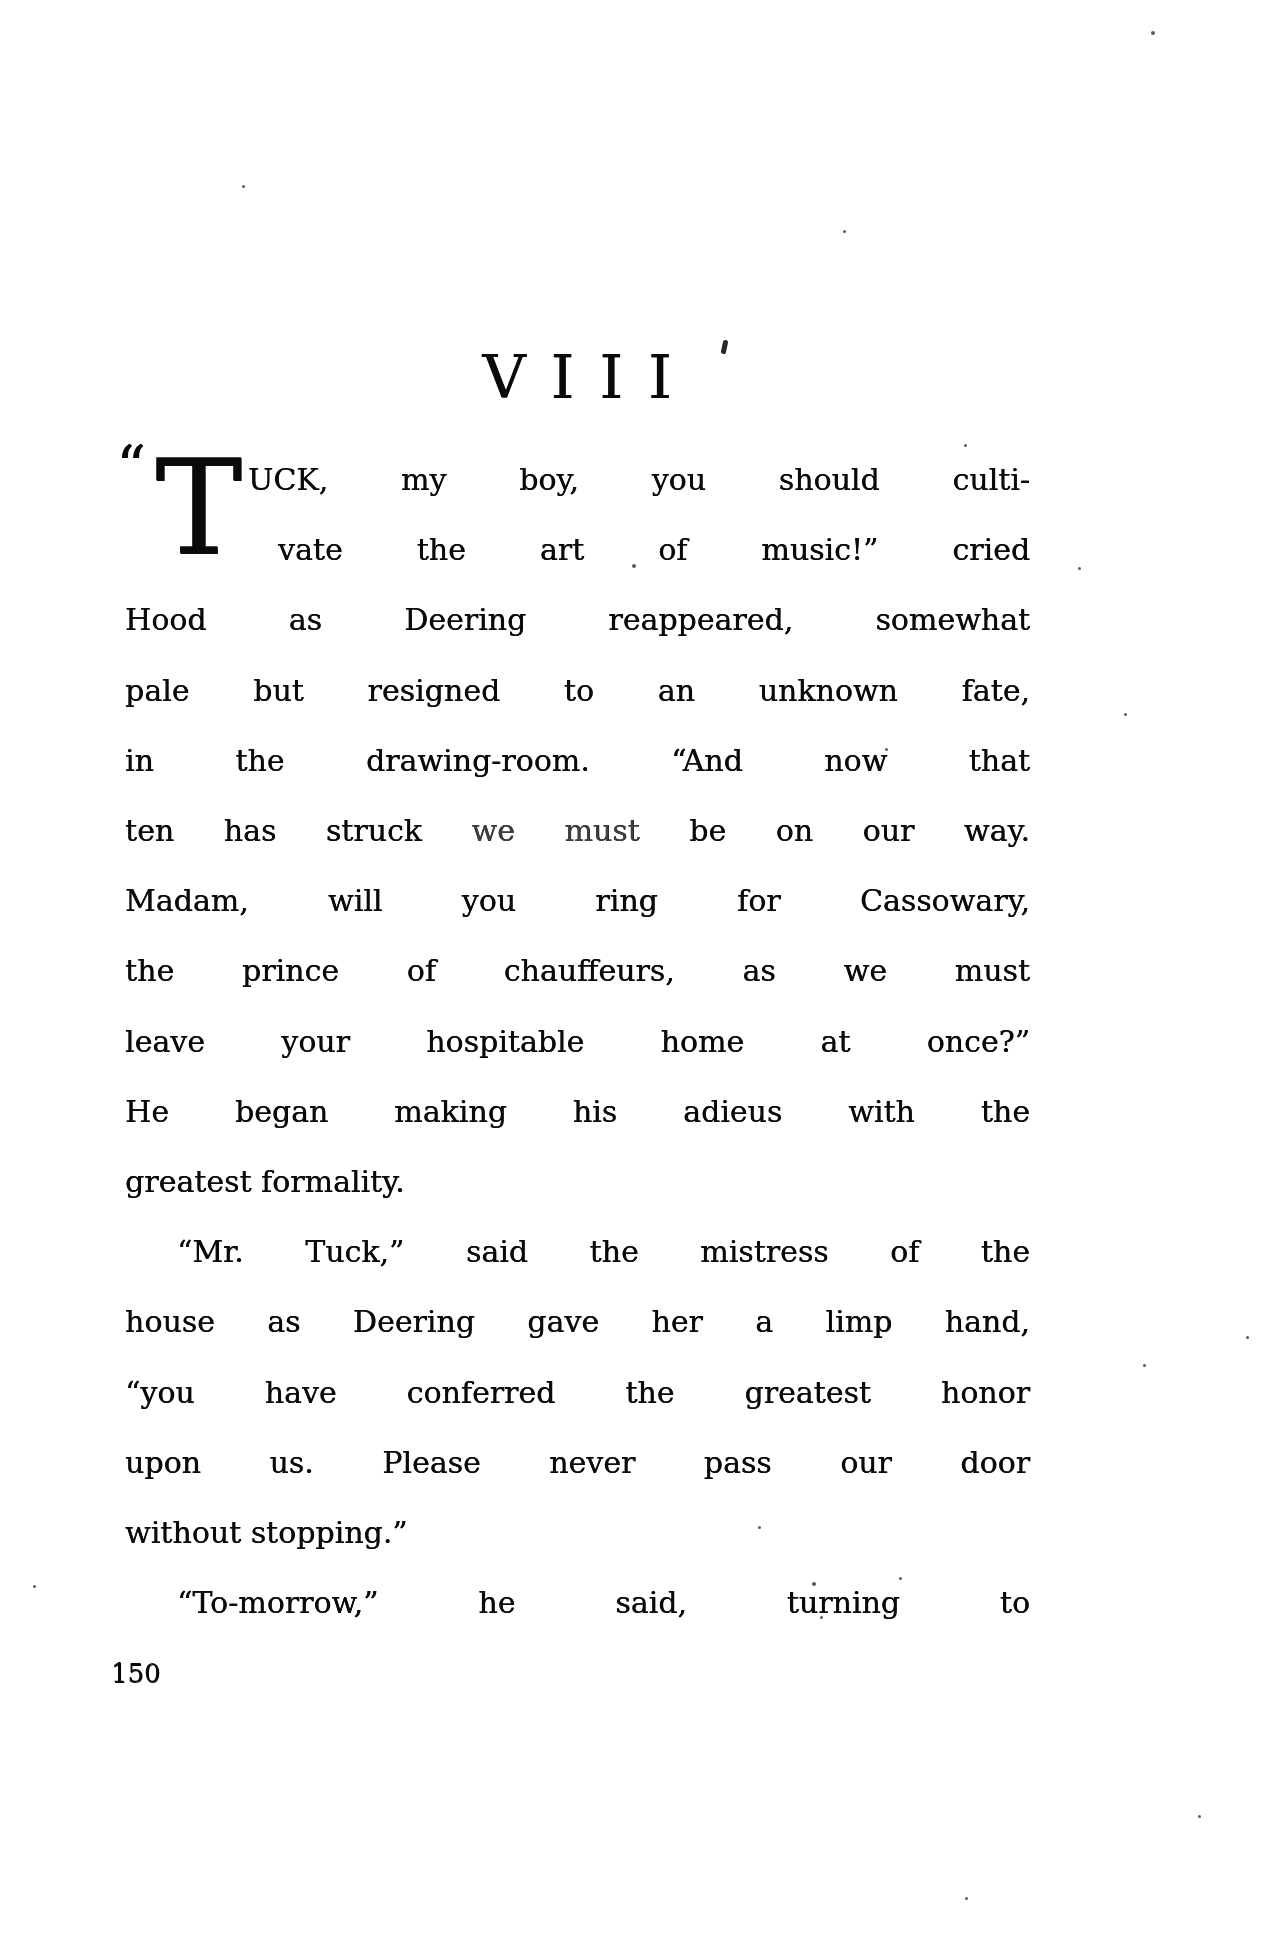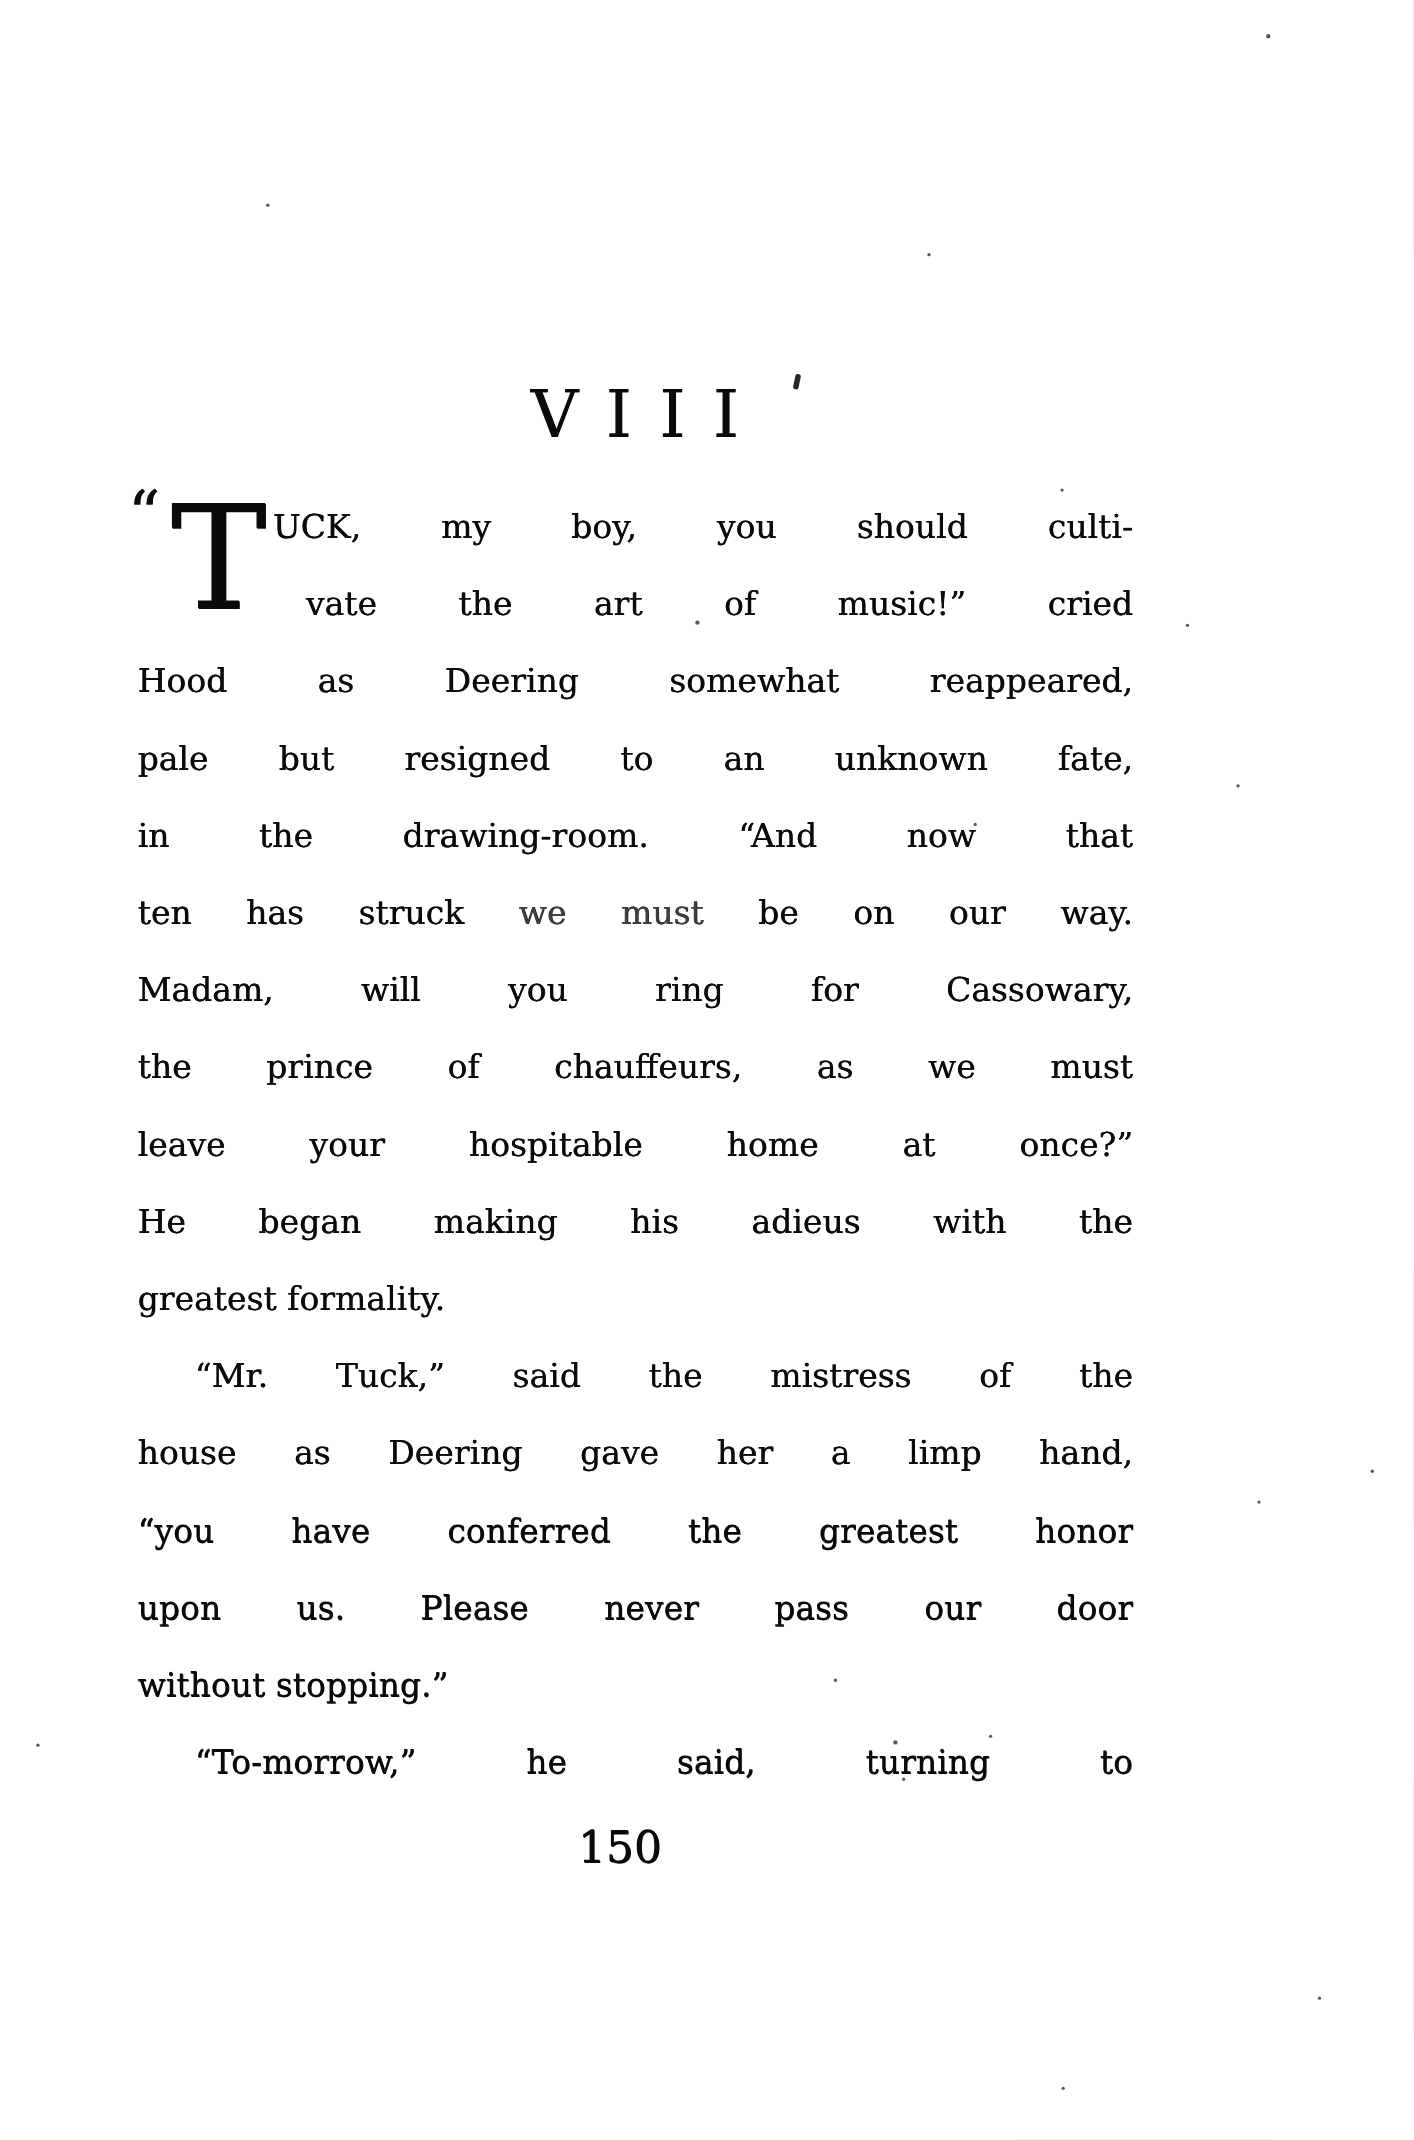--- a/index.html
+++ b/index.html
@@ -46,22 +46,22 @@
     text-shadow:0.35px 0.35px 0 #0a0a0a;
   }
   .line.justified{display:flex;justify-content:space-between;}
   .line.opener-1{padding-left:123px;}
   .line.opener-2{padding-left:153px;}
   .line.paragraph-start{padding-left:52px;align-items:flex-end;}
   .line .faded{color:#3f3f3f;filter:blur(0.7px);}
   
   .page-number{
     position:absolute;left:111px;top:1660px;width:905px;
-    text-align:center;
-    font-size:40px;line-height:1;
+    text-align:left;
+    font-size:26px;line-height:1;
     text-shadow:0.5px 0.5px 0 #0a0a0a;
   }
   
   .speck{position:absolute;background:#222;border-radius:50%;opacity:.75;}
   .artifact-mark{
     position:absolute;left:722px;top:340px;width:5px;height:14px;
     background:#111;border-radius:2px;transform:rotate(12deg);opacity:.9;
   }
 </style>
 </head>
@@ -71,21 +71,21 @@
 
   <h1 class="chapter-heading">VIII</h1>
 
   <span class="open-quote">“</span>
 
   <span class="drop-cap">T</span>
 
   <div class="body-text" id="body-text">
       <div class="line opener-1 justified"><span>UCK,</span><span>my</span><span>boy,</span><span>you</span><span>should</span><span>culti-</span></div>
       <div class="line opener-2 justified"><span>vate</span><span>the</span><span>art</span><span>of</span><span>music!”</span><span>cried</span></div>
-      <div class="line normal justified"><span>Hood</span><span>as</span><span>Deering</span><span>somewhat</span><span>reappeared,</span></div>
+      <div class="line normal justified"><span>Hood</span><span>as</span><span>Deering</span><span>reappeared,</span><span>somewhat</span></div>
       <div class="line normal justified"><span>pale</span><span>but</span><span>resigned</span><span>to</span><span>an</span><span>unknown</span><span>fate,</span></div>
       <div class="line normal justified"><span>in</span><span>the</span><span>drawing-room.</span><span>“And</span><span>now</span><span>that</span></div>
       <div class="line normal justified"><span>ten</span><span>has</span><span>struck</span><span class="faded">we</span><span class="faded">must</span><span>be</span><span>on</span><span>our</span><span>way.</span></div>
       <div class="line normal justified"><span>Madam,</span><span>will</span><span>you</span><span>ring</span><span>for</span><span>Cassowary,</span></div>
       <div class="line normal justified"><span>the</span><span>prince</span><span>of</span><span>chauffeurs,</span><span>as</span><span>we</span><span>must</span></div>
       <div class="line normal justified"><span>leave</span><span>your</span><span>hospitable</span><span>home</span><span>at</span><span>once?”</span></div>
       <div class="line normal justified"><span>He</span><span>began</span><span>making</span><span>his</span><span>adieus</span><span>with</span><span>the</span></div>
       <div class="line paragraph-end"><span>greatest formality.</span></div>
       <div class="line paragraph-start justified"><span>“Mr.</span><span>Tuck,”</span><span>said</span><span>the</span><span>mistress</span><span>of</span><span>the</span></div>
       <div class="line normal justified"><span>house</span><span>as</span><span>Deering</span><span>gave</span><span>her</span><span>a</span><span>limp</span><span>hand,</span></div>

